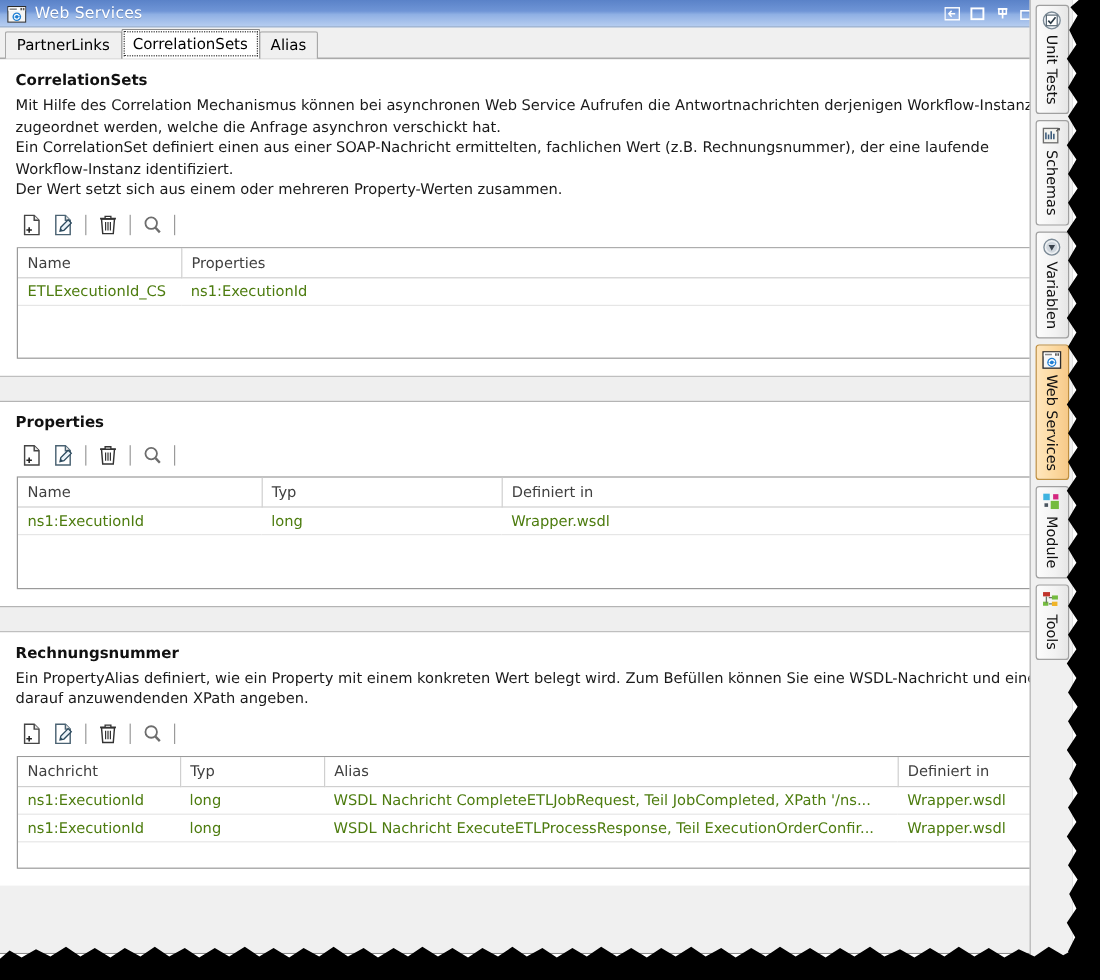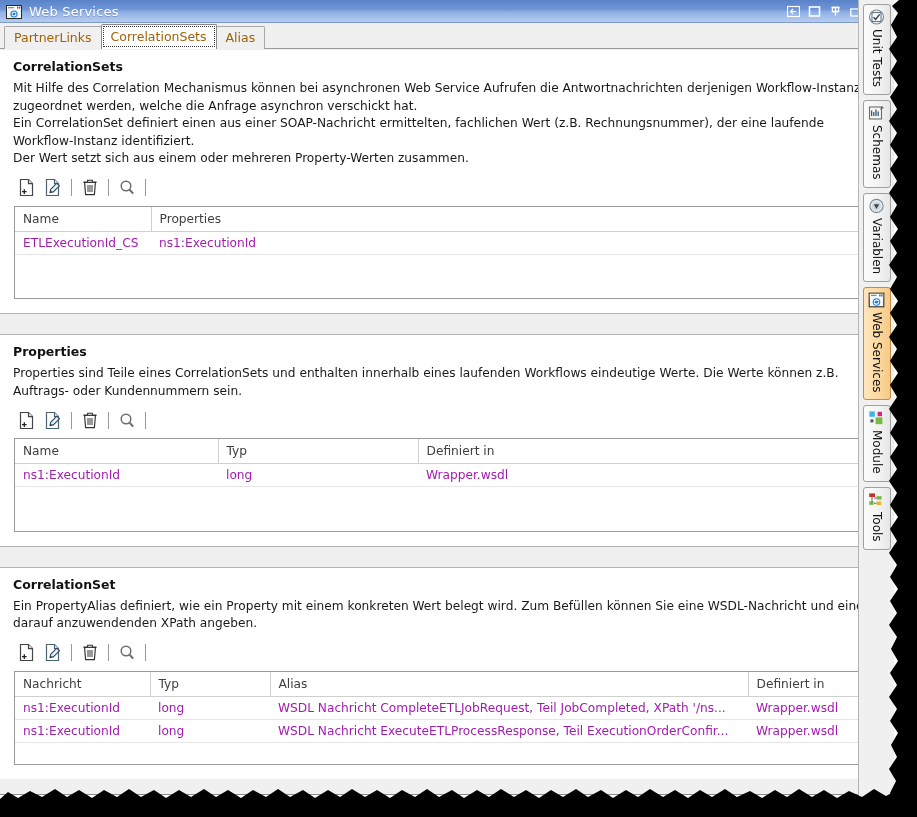--- a/index.html
+++ b/index.html
@@ -55,21 +55,21 @@
   }
 
   
   .tabstrip {
     height: 26px; background: #f0f0f0;
     display: flex; align-items: flex-end;
     padding-left: 4px; position: relative;
     border-bottom: 1px solid #9a9a9a;
   }
   .tab {
-    font-size: 12.5px; color: #a16207;
+    font-size: 12.5px; color: #000000;
     padding: 3px 9px 4px 9px;
     background: #f0f0f0;
     border: 1px solid #a8a8a8; border-bottom: none;
     border-radius: 2px 2px 0 0;
     margin-right: -1px; cursor: pointer;
     position: relative; bottom: -1px;
     line-height: 15px;
     margin-top: 29px;
   }
   .tab.selected {
@@ -126,21 +126,21 @@
   table.grid th {
     font-size: 12.2px; font-weight: normal; color: #404040;
     text-align: left; padding: 5px 7px 5px 8px;
     background: #ffffff;
     border-right: 1px solid #cfcfcf;
     border-bottom: 1px solid #cfcfcf;
     white-space: nowrap; overflow: hidden;
   }
   table.grid th:last-child { border-right: none; }
   table.grid td {
-    font-size: 12.2px; color: #a21caf;
+    font-size: 12.2px; color: #4d7c0f;
     padding: 4px 7px 4px 8px;
     border-bottom: 1px solid #e6e6e6;
     white-space: nowrap; overflow: hidden; text-overflow: ellipsis;
   }
   table.grid tr.filler td { border-bottom: none; height: 22px; }
 
   
   .sidebar {
     position: absolute; right: 23px; top: 0;
     width: 36px; height: 817px;
@@ -302,21 +302,20 @@
           </tbody>
         </table>
       </div>
       <div style="height:14px"></div>
     </div>
 
     <div class="section-gap"></div>
 
     <div class="section">
       <div class="section-head">Properties</div>
-      <div class="section-desc">Properties sind Teile eines CorrelationSets und enthalten innerhalb eines laufenden Workflows eindeutige Werte. Die Werte können z.B. Auftrags- oder Kundennummern sein.</div>
 
       <div class="toolbar">
         <span class="tool-btn">
           <svg width="18" height="19" viewBox="0 0 18 19">
             <path d="M2.5 1.5h8l4 4v12h-12z" fill="#ffffff" stroke="#444" stroke-width="1.2"></path>
             <path d="M10.5 1.6v4h4" fill="#e8e8e8" stroke="#444" stroke-width="1.2"></path>
             <path d="M4 13.6h4.6M6.3 11.3v4.6" stroke="#222" stroke-width="1.3"></path>
           </svg>
         </span>
         <span class="tool-btn">
@@ -378,21 +377,21 @@
               </tr>
           </tbody>
         </table>
       </div>
       <div style="height:14px"></div>
     </div>
 
     <div class="section-gap"></div>
 
     <div class="section">
-      <div class="section-head">CorrelationSet</div>
+      <div class="section-head">Rechnungsnummer</div>
       <div class="section-desc">Ein PropertyAlias definiert, wie ein Property mit einem konkreten Wert belegt wird. Zum Befüllen können Sie eine WSDL-Nachricht und einen darauf anzuwendenden XPath angeben.</div>
 
       <div class="toolbar">
         <span class="tool-btn">
           <svg width="18" height="19" viewBox="0 0 18 19">
             <path d="M2.5 1.5h8l4 4v12h-12z" fill="#ffffff" stroke="#444" stroke-width="1.2"></path>
             <path d="M10.5 1.6v4h4" fill="#e8e8e8" stroke="#444" stroke-width="1.2"></path>
             <path d="M4 13.6h4.6M6.3 11.3v4.6" stroke="#222" stroke-width="1.3"></path>
           </svg>
         </span>

